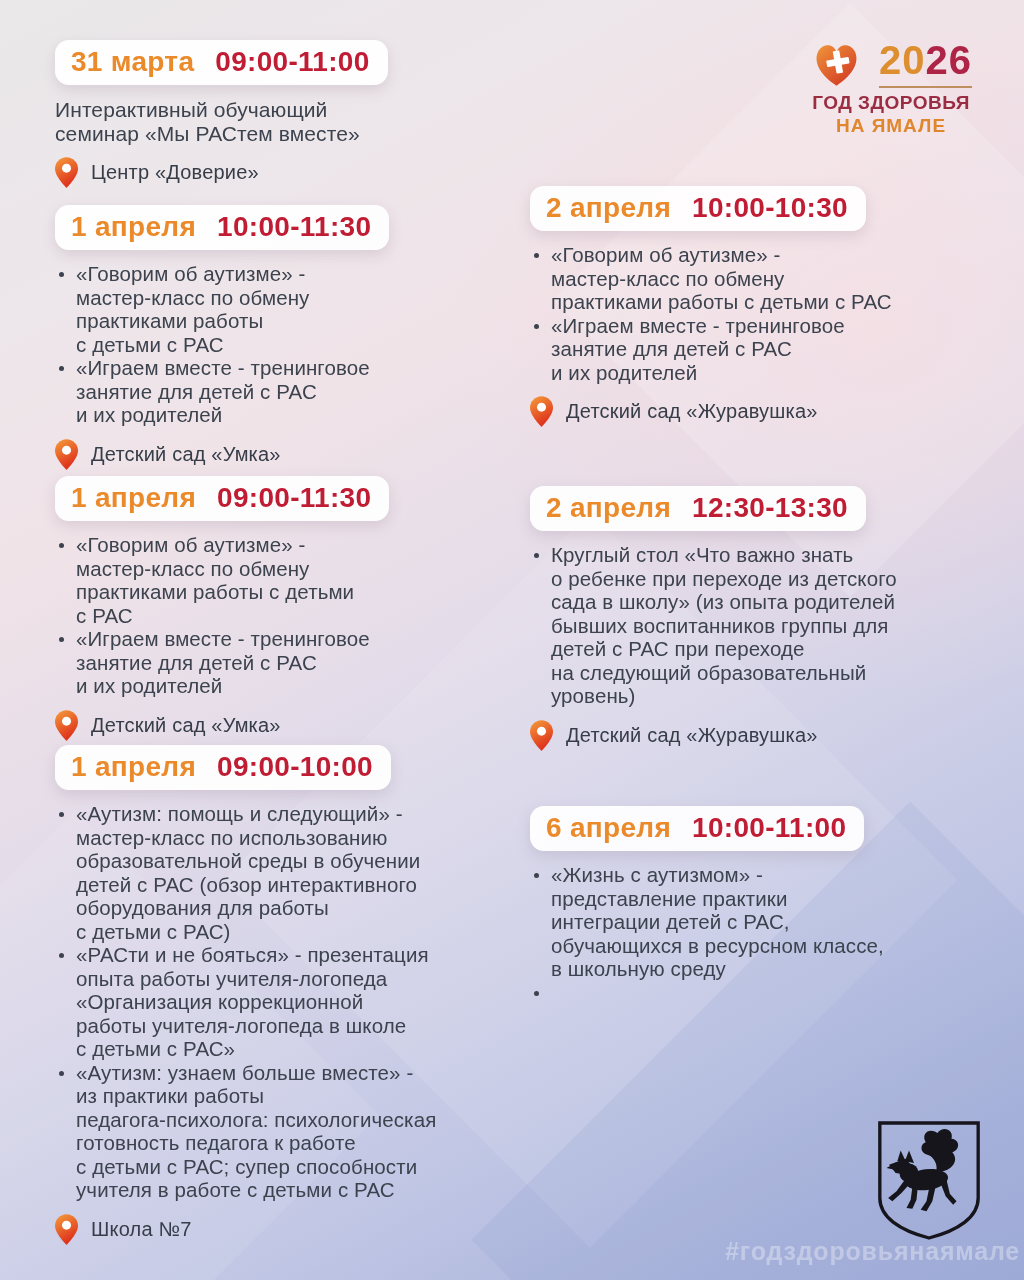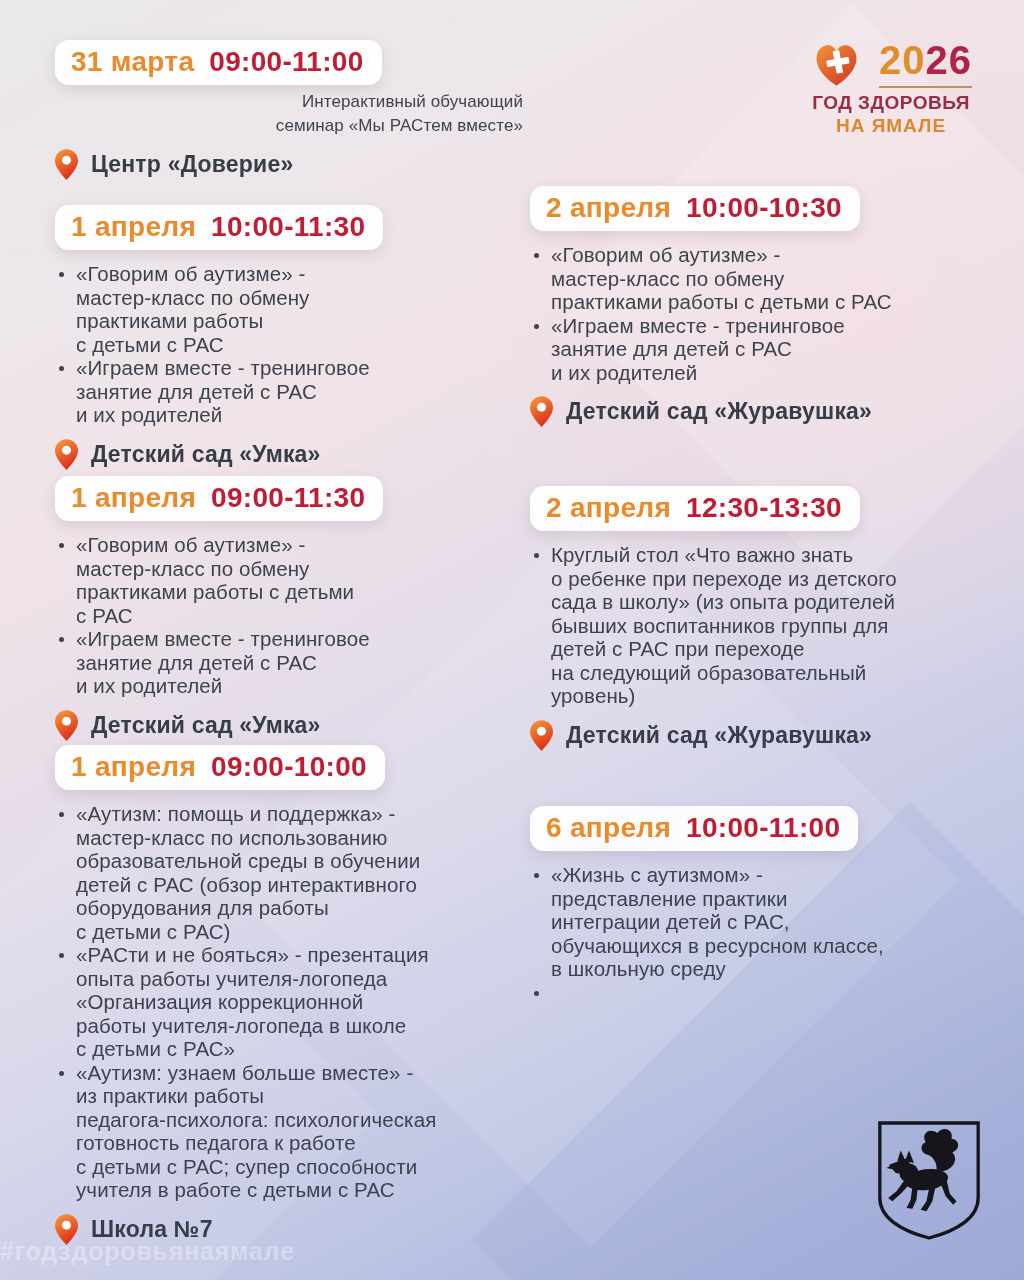--- a/index.html
+++ b/index.html
@@ -21,61 +21,61 @@
     background:radial-gradient(620px 520px at 86% 26%, rgba(248,216,219,0.55), rgba(248,216,219,0) 70%);
   }
   .diamond { position:absolute; pointer-events:none; transform:rotate(45deg); }
   .d1 { width:520px; height:520px; left:330px; top:620px; background:rgba(255,255,255,0.10); }
   .d2 { width:430px; height:430px; left:-140px; top:900px; background:rgba(255,255,255,0.09); }
   .d3 { width:620px; height:620px; left:600px; top:930px; background:rgba(130,150,205,0.14); }
   .d4 { width:420px; height:420px; left:640px; top:90px;  background:rgba(255,255,255,0.16); }
   .event { position:absolute; width:468px; }
 
   .pill {
-    display:inline-flex; align-items:baseline; gap:15px;
+    display:inline-flex; align-items:baseline; gap:21px;
     background:rgba(255,255,255,0.93);
     border-radius:14px; padding:6px 18px 7px 16px;
     box-shadow:0 5px 14px rgba(140,120,140,0.22);
   }
   .date { font-size:28px; font-weight:800; color:#EB8A2A; letter-spacing:0.3px; }
   .time { font-size:28px; font-weight:800; color:#C01D35; letter-spacing:0.3px; }
 
   .desc {
-    margin-top:5px; font-size:17px; line-height:23.5px; font-weight:500;
-    white-space:pre-line; letter-spacing:0.1px;text-align:right;
+    margin-top:13px; font-size:21px; line-height:23.5px; font-weight:500;
+    white-space:pre-line; letter-spacing:0.1px;
   }
   .bullets { margin-top:12px; }
   .bullet { display:flex; align-items:flex-start; }
   .dot {
     width:5px; height:5px; border-radius:50%; background:#3C434E;
     margin:10px 12px 0 4px; flex-shrink:0;
   }
   .btext { font-size:20.5px; line-height:23.5px; font-weight:500; white-space:pre-line; letter-spacing:0.1px; }
 
   .location { display:flex; align-items:center; gap:13px; margin-top:12px; }
   .pin { width:23px; height:31px; flex-shrink:0; display:block; }
   .pin svg { display:block; width:23px; height:31px; }
-  .loc-text { font-size:23px; font-weight:700; color:#363D48; letter-spacing:0.2px; }
+  .loc-text { font-size:20px; font-weight:400; color:#363D48; letter-spacing:0.2px; }
 
   
   .logo { position:absolute; top:38px; right:52px; width:162px; text-align:center; }
   .logo-row { display:flex; align-items:center; justify-content:center; gap:16px; }
   .heart-icon { width:54px; height:50px; }
   .year { font-size:40px; font-weight:800; letter-spacing:1px; border-bottom:2px solid #C08F5F; padding-bottom:3px; }
   .year-orange { color:#DD8F2F; }
   .year-red { color:#AE2447; }
   .logo-line1 { margin-top:4px; font-size:19px; font-weight:800; color:#9B2D43; letter-spacing:0.5px; }
   .logo-line2 { margin-top:1px; font-size:19px; font-weight:800; color:#E0862C; letter-spacing:1px; }
 
   
   .emblem { position:absolute; left:862px; top:1118px; width:134px; height:125px; }
   .emblem svg { width:134px; height:125px; display:block; }
 
   .hashtag {
-    position:absolute; left:0; right:4px; bottom:14px; text-align:left;
+    position:absolute; left:0; right:4px; bottom:14px; text-align:right;
     font-size:25px; font-weight:700; color:rgba(255,255,255,0.33); letter-spacing:0.8px;
   }
 
   
   #evL1 { top:40px; }  #evL2 { top:205px; } #evL3 { top:476px; } #evL4 { top:745px; }
   #evR1 { top:186px; } #evR2 { top:486px; } #evR3 { top:806px; }
   .col-left { left:55px; }  .col-right { left:530px; }
 </style>
 </head>
 <body>
@@ -197,21 +197,21 @@
   </div>
 
   <div class="event col-left" id="evL4">
     <div class="pill">
       <span class="date">1 апреля</span>
       <span class="time">09:00-10:00</span>
     </div>
     <div class="bullets">
       <div class="bullet">
           <span class="dot"></span>
-          <span class="btext">«Аутизм: помощь и поддержка» -
+          <span class="btext">«Аутизм: помощь и следующий» -
 мастер-класс по использованию
 образовательной среды в обучении
 детей с РАС (обзор интерактивного
 оборудования для работы
 с детьми с РАС)</span>
         </div>
       <div class="bullet">
           <span class="dot"></span>
           <span class="btext">«РАСти и не бояться» - презентация
 опыта работы учителя-логопеда

